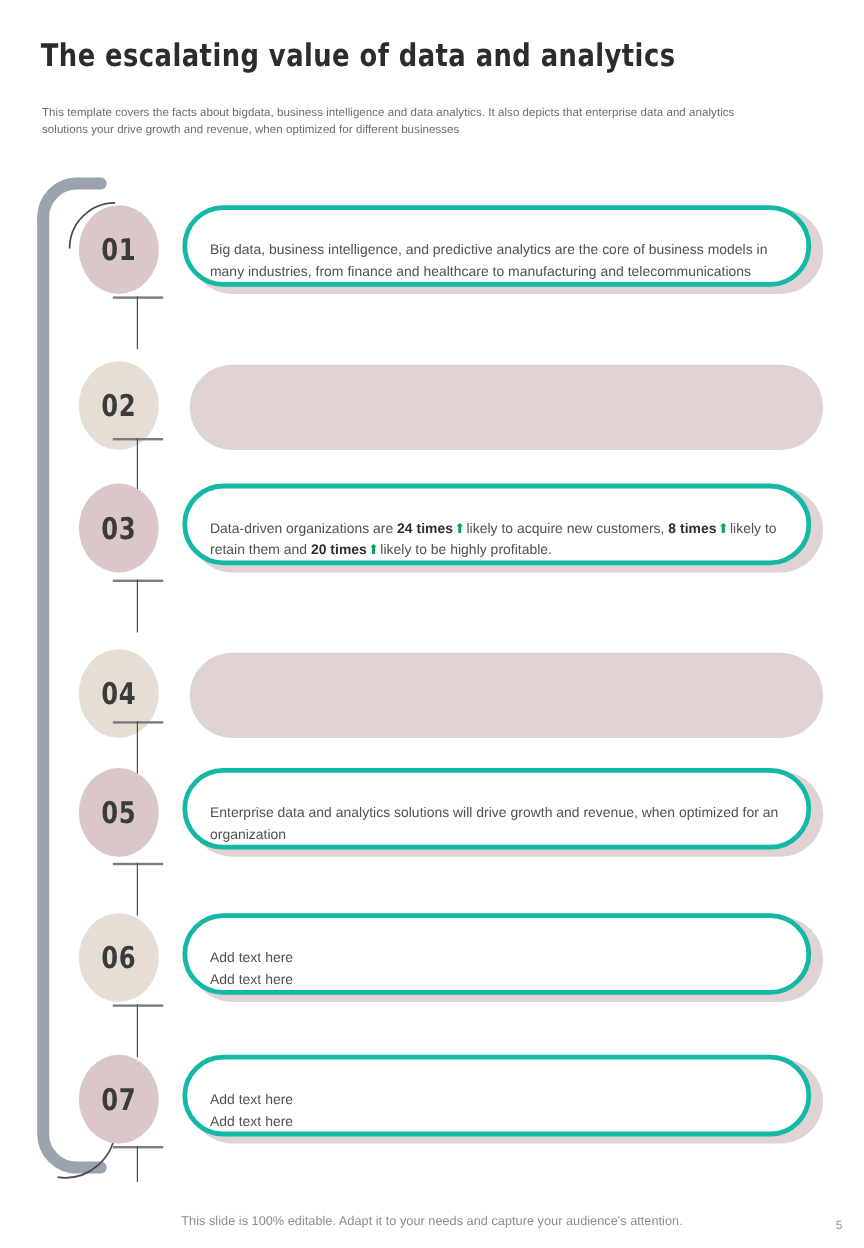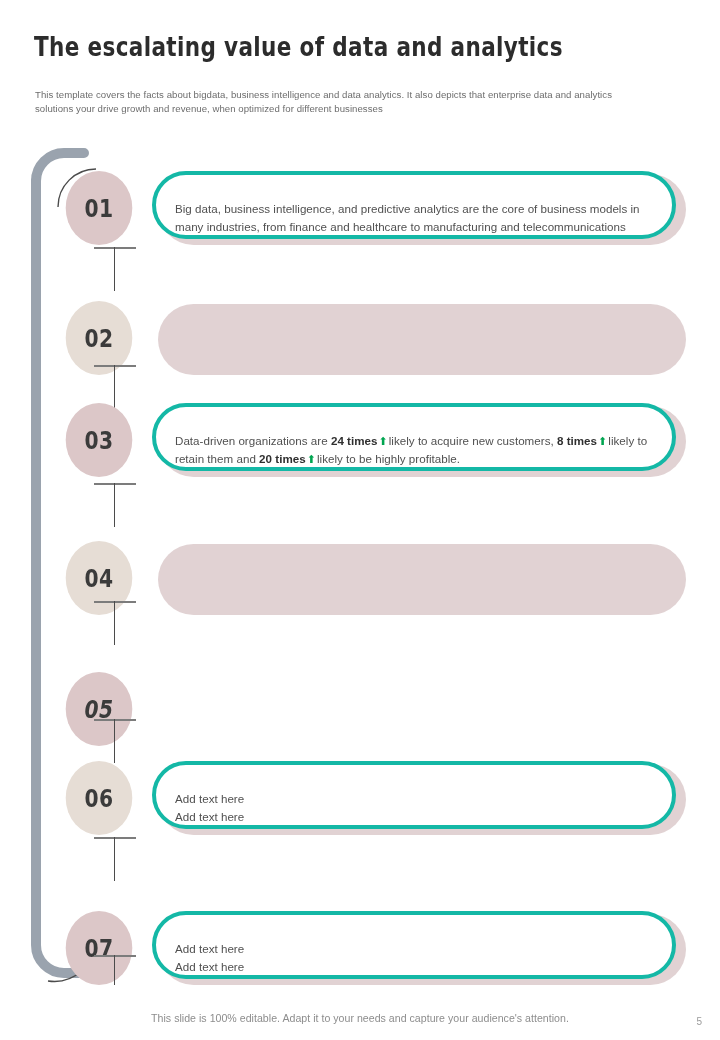--- a/index.html
+++ b/index.html
@@ -235,23 +235,29 @@
         <span>04</span>
       </div>
       <div class="pill-wrap">
         <div class="pill-shadow"></div>
       </div>
     </div>
     <div class="connector" style="top: 601px; position: absolute;">
       <div class="cap"></div>
       <div class="stem"></div>
     </div>
-    <div class="row" style="top: 672px; font-style: italic;">
+    <div class="row" style="top: 640px;">
       <div class="step-circle" style="background: rgb(220, 199, 200);">
         <span>05</span>
+      </div>
+      <div class="pill-wrap">
+        <div class="pill-shadow"></div>
+        <div class="pill">
+          <div class="pill-text">Enterprise data and analytics solutions will drive growth and revenue, when optimized for an organization</div>
+        </div>
       </div>
     </div>
     <div class="connector" style="top: 719px; position: absolute;">
       <div class="cap"></div>
       <div class="stem"></div>
     </div>
     <div class="row" style="top: 761px;">
       <div class="step-circle" style="background: rgb(230, 221, 213);">
         <span>06</span>
       </div>
@@ -259,21 +265,21 @@
         <div class="pill-shadow"></div>
         <div class="pill">
           <div class="pill-text">Add text here<br>Add text here</div>
         </div>
       </div>
     </div>
     <div class="connector" style="top: 837px; position: absolute;">
       <div class="cap"></div>
       <div class="stem"></div>
     </div>
-    <div class="row" style="top: 911px;">
+    <div class="row" style="top: 879px;">
       <div class="step-circle" style="background: rgb(220, 199, 200);">
         <span>07</span>
       </div>
       <div class="pill-wrap">
         <div class="pill-shadow"></div>
         <div class="pill">
           <div class="pill-text">Add text here<br>Add text here</div>
         </div>
       </div>
     </div>

